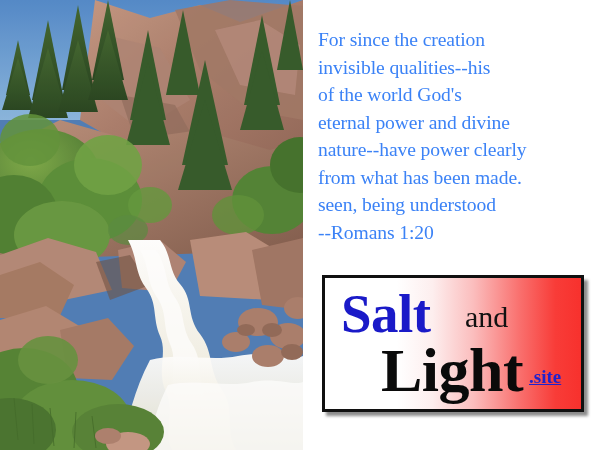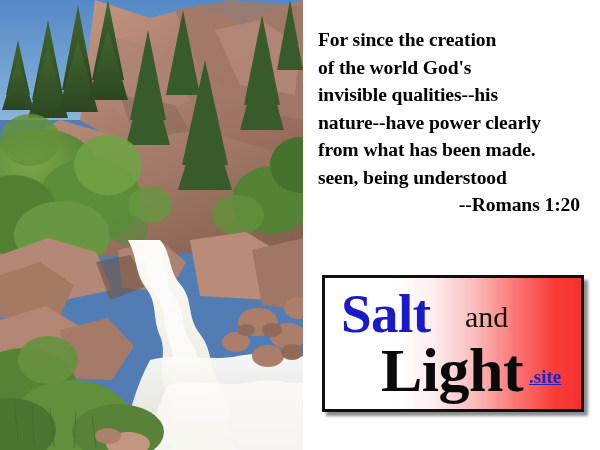--- a/index.html
+++ b/index.html
@@ -26,33 +26,33 @@
     overflow:hidden;
     background:#4a7ab5;
   }
   .photo-panel svg { display:block; width:303px; height:450px; }
 
   
   .scripture {
     position:absolute;
     left:318px; top:26px;
     width:278px;
-    color:#000000;
-    font-family:"Liberation Serif", serif;
-    font-weight:bold;
+    color:#3b82f6;
+    font-family:"Liberation Serif", serif;
+    font-weight:normal;
     font-size:19.6px;
     line-height:27.5px;
     letter-spacing:-0.1px;
     text-rendering:optimizeLegibility;
   }
   .scripture .line { display:block; white-space:nowrap; }
   .scripture .attribution {
     display:block;
     white-space:nowrap;
-    text-align:right;
+    text-align:left;
     padding-right:16px;
   }
 
   
   .logo-shadow {
     position:absolute;
     left:326px; top:280px;
     width:262px; height:136px;
     background:rgba(0,0,0,0.45);
     filter:blur(1.5px);
@@ -246,22 +246,23 @@
 
       <ellipse cx="128" cy="444" rx="22" ry="12" fill="#c29480"></ellipse>
       <ellipse cx="108" cy="436" rx="13" ry="8" fill="#ab7d6a"></ellipse>
 
       <rect x="0" y="0" width="303" height="450" fill="#d8c8a8" opacity="0.05"></rect>
     </svg>
   </div>
 
   <div class="scripture">
     <span class="line">For since the creation</span>
+    <span class="line">invisible qualities--his</span>
     <span class="line">of the world God's</span>
-    <span class="line">invisible qualities--his</span>
+    <span class="line">eternal power and divine</span>
     <span class="line">nature--have power clearly</span>
     <span class="line">from what has been made.</span>
     <span class="line">seen, being understood</span>
     <span class="attribution">--Romans 1:20</span>
   </div>
 
   <div class="logo-shadow"></div>
   <div class="logo-box">
     <div class="logo-inner">
       <span class="logo-salt">Salt</span>

